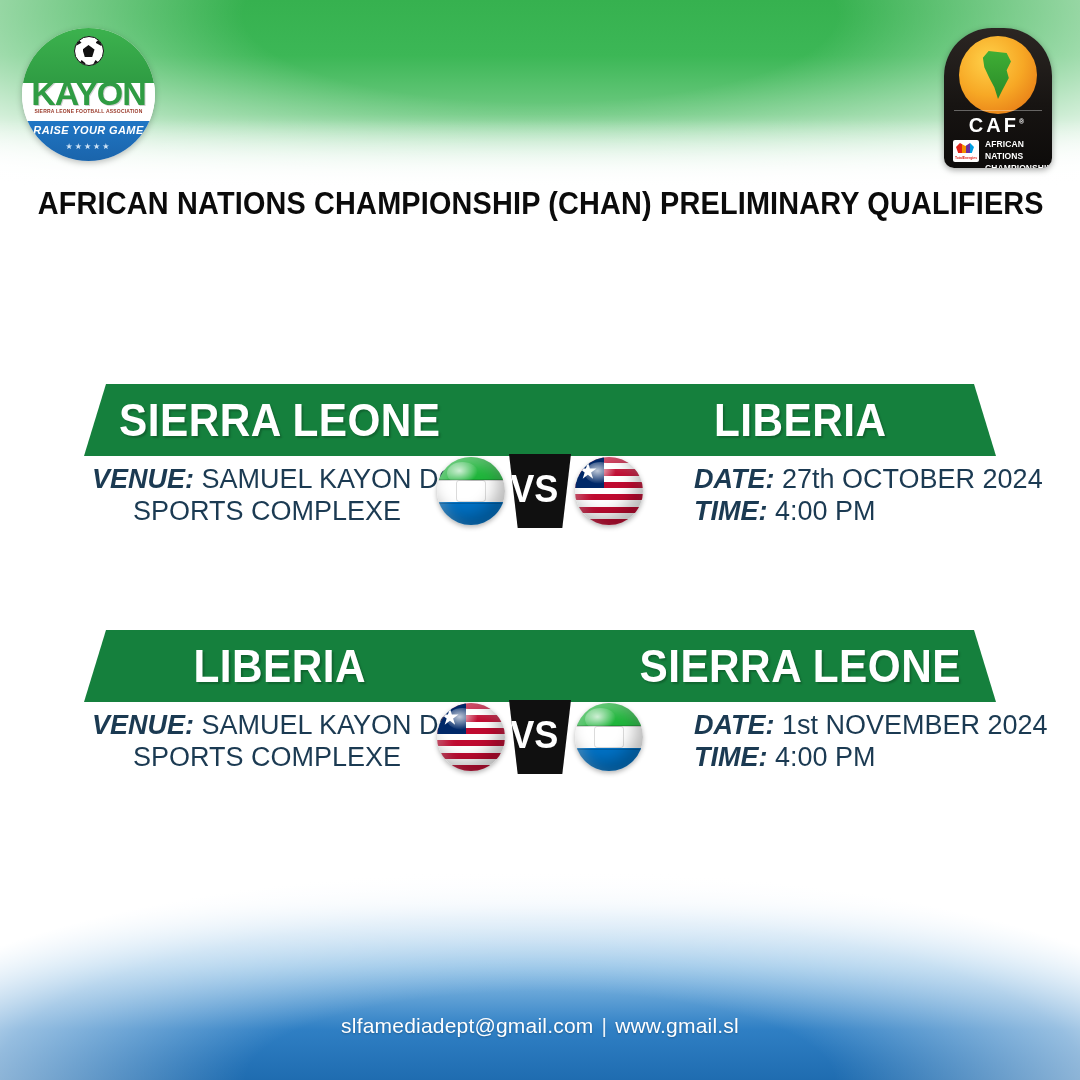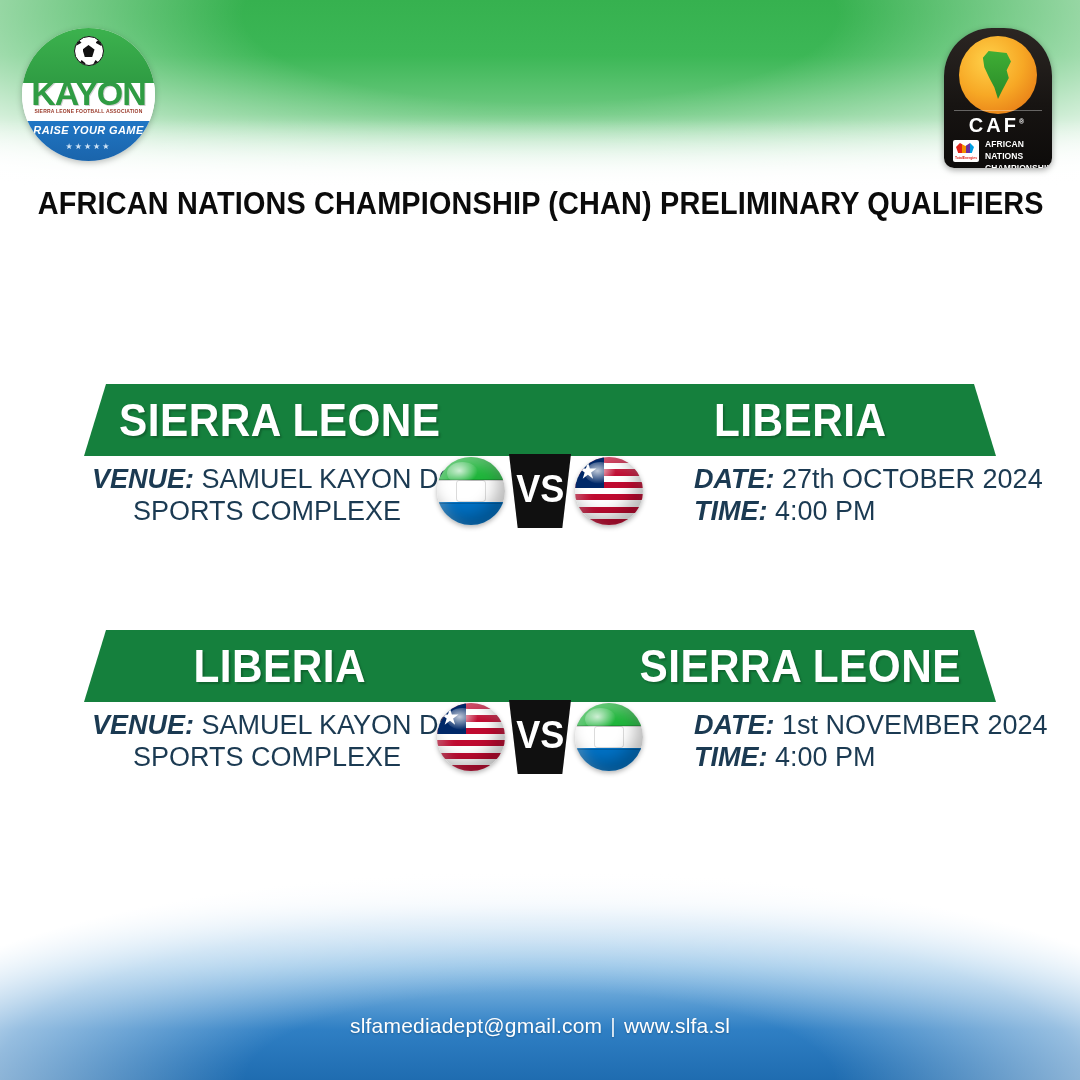--- a/index.html
+++ b/index.html
@@ -241,21 +241,21 @@
     position:absolute; left:19%; top:21%;
     transform:translate(-50%,-50%);
     width:18px; height:18px; background:#ffffff;
     clip-path:polygon(50% 0,61% 35%,98% 35%,68% 57%,79% 91%,50% 70%,21% 91%,32% 57%,2% 35%,39% 35%);
   }
 
   .vs-badge {
     width:62px; height:74px;
     background:#101010;
     clip-path:polygon(0 0, 100% 0, 86% 100%, 14% 100%);
-    display:flex; align-items:center; justify-content:center;
+    display:flex; align-items:center; justify-content:flex-start;
     position:relative; z-index:2;
   }
   .vs-badge span {
     font-family:"Liberation Sans Narrow","Liberation Sans", sans-serif;
     font-weight:bold; font-size:38px; color:#ffffff;
     letter-spacing:0; transform:scaleX(.95) translateY(-2px);
   }
 
   
   .footer-text {
@@ -381,14 +381,14 @@
       <span>1st NOVEMBER 2024</span>
       <span class="line2">
         <b>TIME:</b>
         <span>4:00 PM</span>
       </span>
     </div>
   </div>
 </div>
 
 <div class="footer-text">
-  <span>slfamediadept@gmail.com</span><span class="footer-sep">|</span><span>www.slfa.sl</span>
+  <span>slfamediadept@gmail.com</span><span class="footer-sep">|</span><span>www.gmail.sl</span>
 </div>
 
 </body></html>

